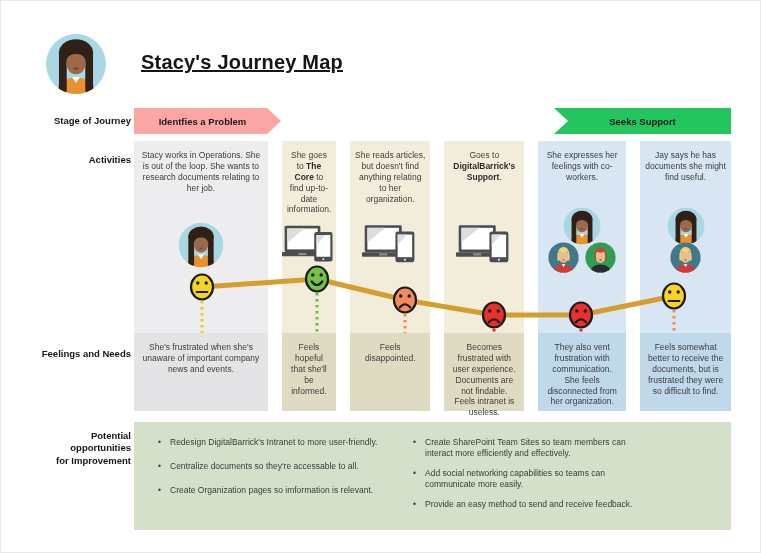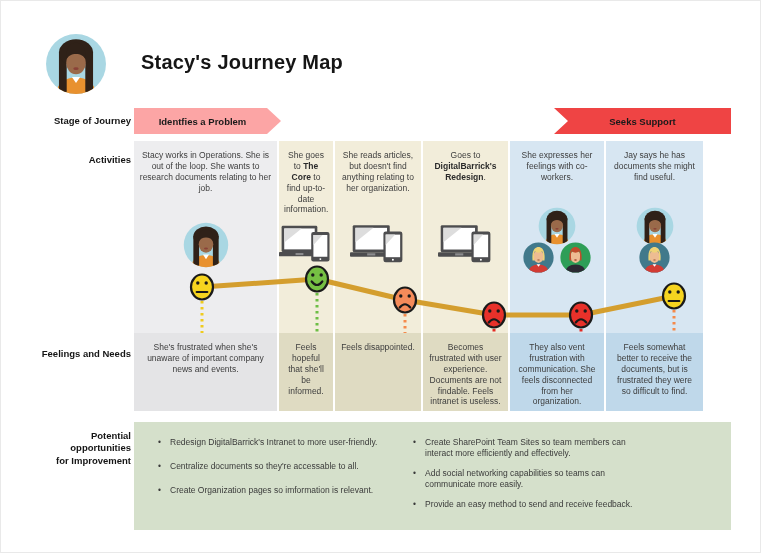--- a/index.html
+++ b/index.html
@@ -1,40 +1,40 @@
 <!DOCTYPE html>
 <html><head>
 <meta charset="utf-8">
 <style>
   html,body{margin:0;padding:0;background:#fff;}
   .page{position:relative;width:761px;height:553px;background:#fff;
         font-family:"Liberation Sans",sans-serif;overflow:hidden;border:1px solid #e9e9e9;box-sizing:border-box;}
   
   .hdr-avatar{position:absolute;left:44px;top:32px;width:62px;height:62px;}
-  .title{position:absolute;left:140px;top:50px;font-size:20px;font-weight:bold;color:#151515;letter-spacing:.2px;}
+  .title{position:absolute;left:140px;top:50px;font-size:20px;font-weight:bold;color:#151515;letter-spacing:.2px;text-decoration:underline;}
   
   .row-label{position:absolute;left:30px;width:100px;text-align:right;
              font-size:9.5px;font-weight:bold;color:#151515;line-height:1.3;}
   .lbl-stage{top:114px;}
   .lbl-act{top:153px;}
   .lbl-feel{top:347px;}
   .lbl-opp{top:429px;}
   
   .stage-row{position:absolute;left:133px;top:107px;width:597px;height:26px;}
   .arrow{position:absolute;top:0;height:26px;display:flex;align-items:center;justify-content:center;
          font-size:9.5px;font-weight:bold;color:#1a1a1a;}
   .a1{left:0;width:147px;background:#fca5a5;
       clip-path:polygon(0px 0px,133px 0px,147px 13px,133px 26px,0px 26px);}
   .a1 span{margin-right:10px;}
   .a2{left:150px;width:267px;background:#DACC95;
       clip-path:polygon(0px 0px,253px 0px,267px 13px,253px 26px,0px 26px,14px 13px);}
-  .a3{left:420px;width:177px;background:#ef4444;
+  .a3{left:420px;width:177px;background:#22c55e;
       clip-path:polygon(0px 0px,177px 0px,177px 26px,0px 26px,14px 13px);}
   
-  .panels{position:absolute;left:133px;top:140px;width:597px;height:270px;display:flex;gap:2px;}
+  .panels{position:absolute;left:133px;top:140px;width:597px;height:270px;display:flex;gap:14px;}
   .col{height:270px;display:flex;flex-direction:column;}
   .c1{width:143px;} .c2{width:54px;} .c3{width:86px;} .c4{width:85px;} .c5{width:94px;} .c6{width:97px;}
   .stage-gray{background:#EDEDEF;} .stage-tan{background:#F2EDDA;} .stage-blue{background:#D7E6F2;}
   .activity{height:66px;padding:9px 5px 0;font-size:8.5px;line-height:1.28;text-align:center;color:#3d3d3d;}
   .activity b{color:#2b2b2b;}
   .iconzone{height:58px;display:flex;align-items:center;justify-content:center;}
   .people{display:flex;flex-direction:column;align-items:center;margin-top:-10px;}
   .people .row2{display:flex;gap:6px;margin-top:-3px;}
   .spacer{flex:1;}
   .feelbox{height:78px;padding:9px 6px 8px;font-size:8.5px;line-height:1.28;text-align:center;color:#3d3d3d;box-sizing:border-box;}
@@ -161,21 +161,21 @@
       <div class="iconzone">
           <svg width="56" height="42" viewBox="0 0 62 46">
             <use href="#ic-laptop"></use>
           </svg>
         </div>
       <div class="spacer"></div>
       <div class="feelbox fb-tan">Feels disappointed.</div>
     </div>
 
     <div class="col c4 stage-tan">
-      <div class="activity"><span>Goes to </span><b>DigitalBarrick's Redesign</b><span>.</span></div>
+      <div class="activity"><span>Goes to </span><b>DigitalBarrick's Support</b><span>.</span></div>
       <div class="iconzone">
           <svg width="56" height="42" viewBox="0 0 62 46">
             <use href="#ic-laptop"></use>
           </svg>
         </div>
       <div class="spacer"></div>
       <div class="feelbox fb-tan">Becomes frustrated with user experience. Documents are not findable. Feels intranet is useless.</div>
     </div>
 
     <div class="col c5 stage-blue">

